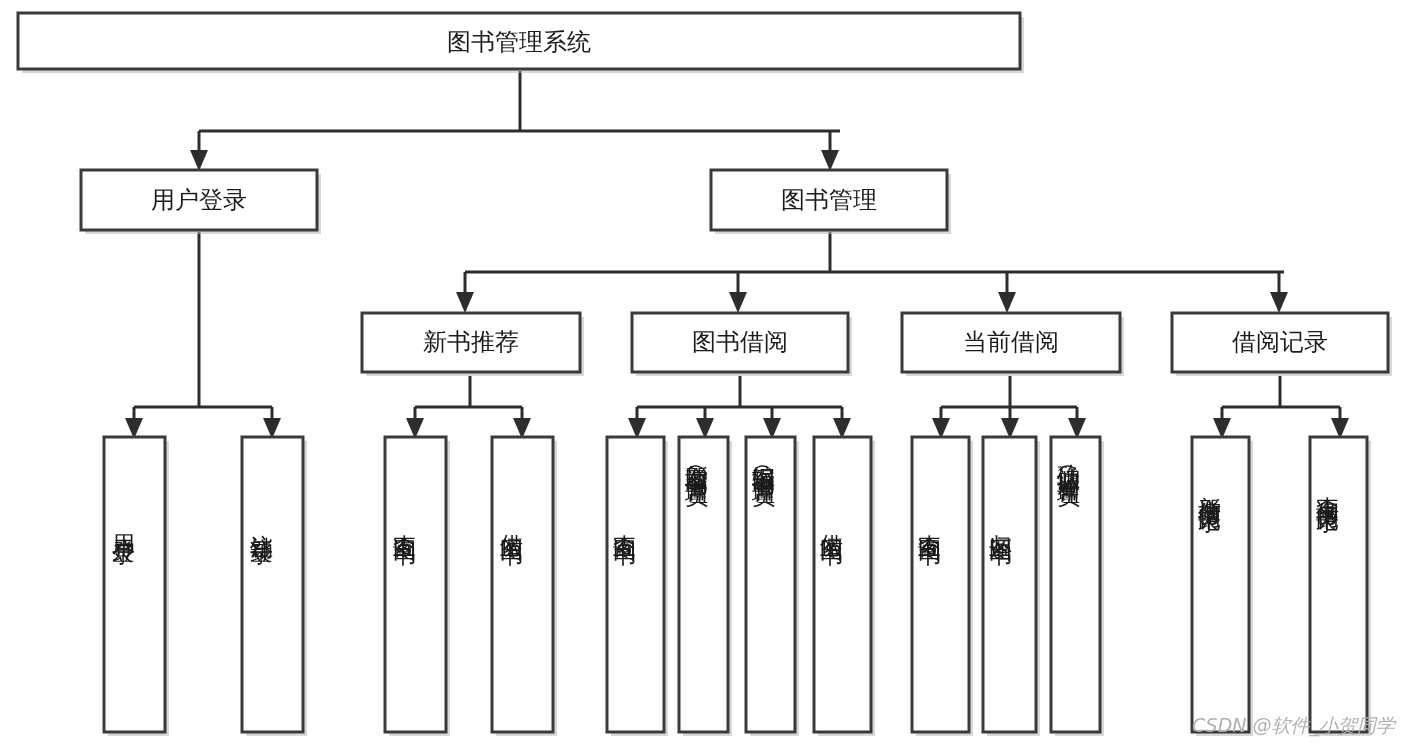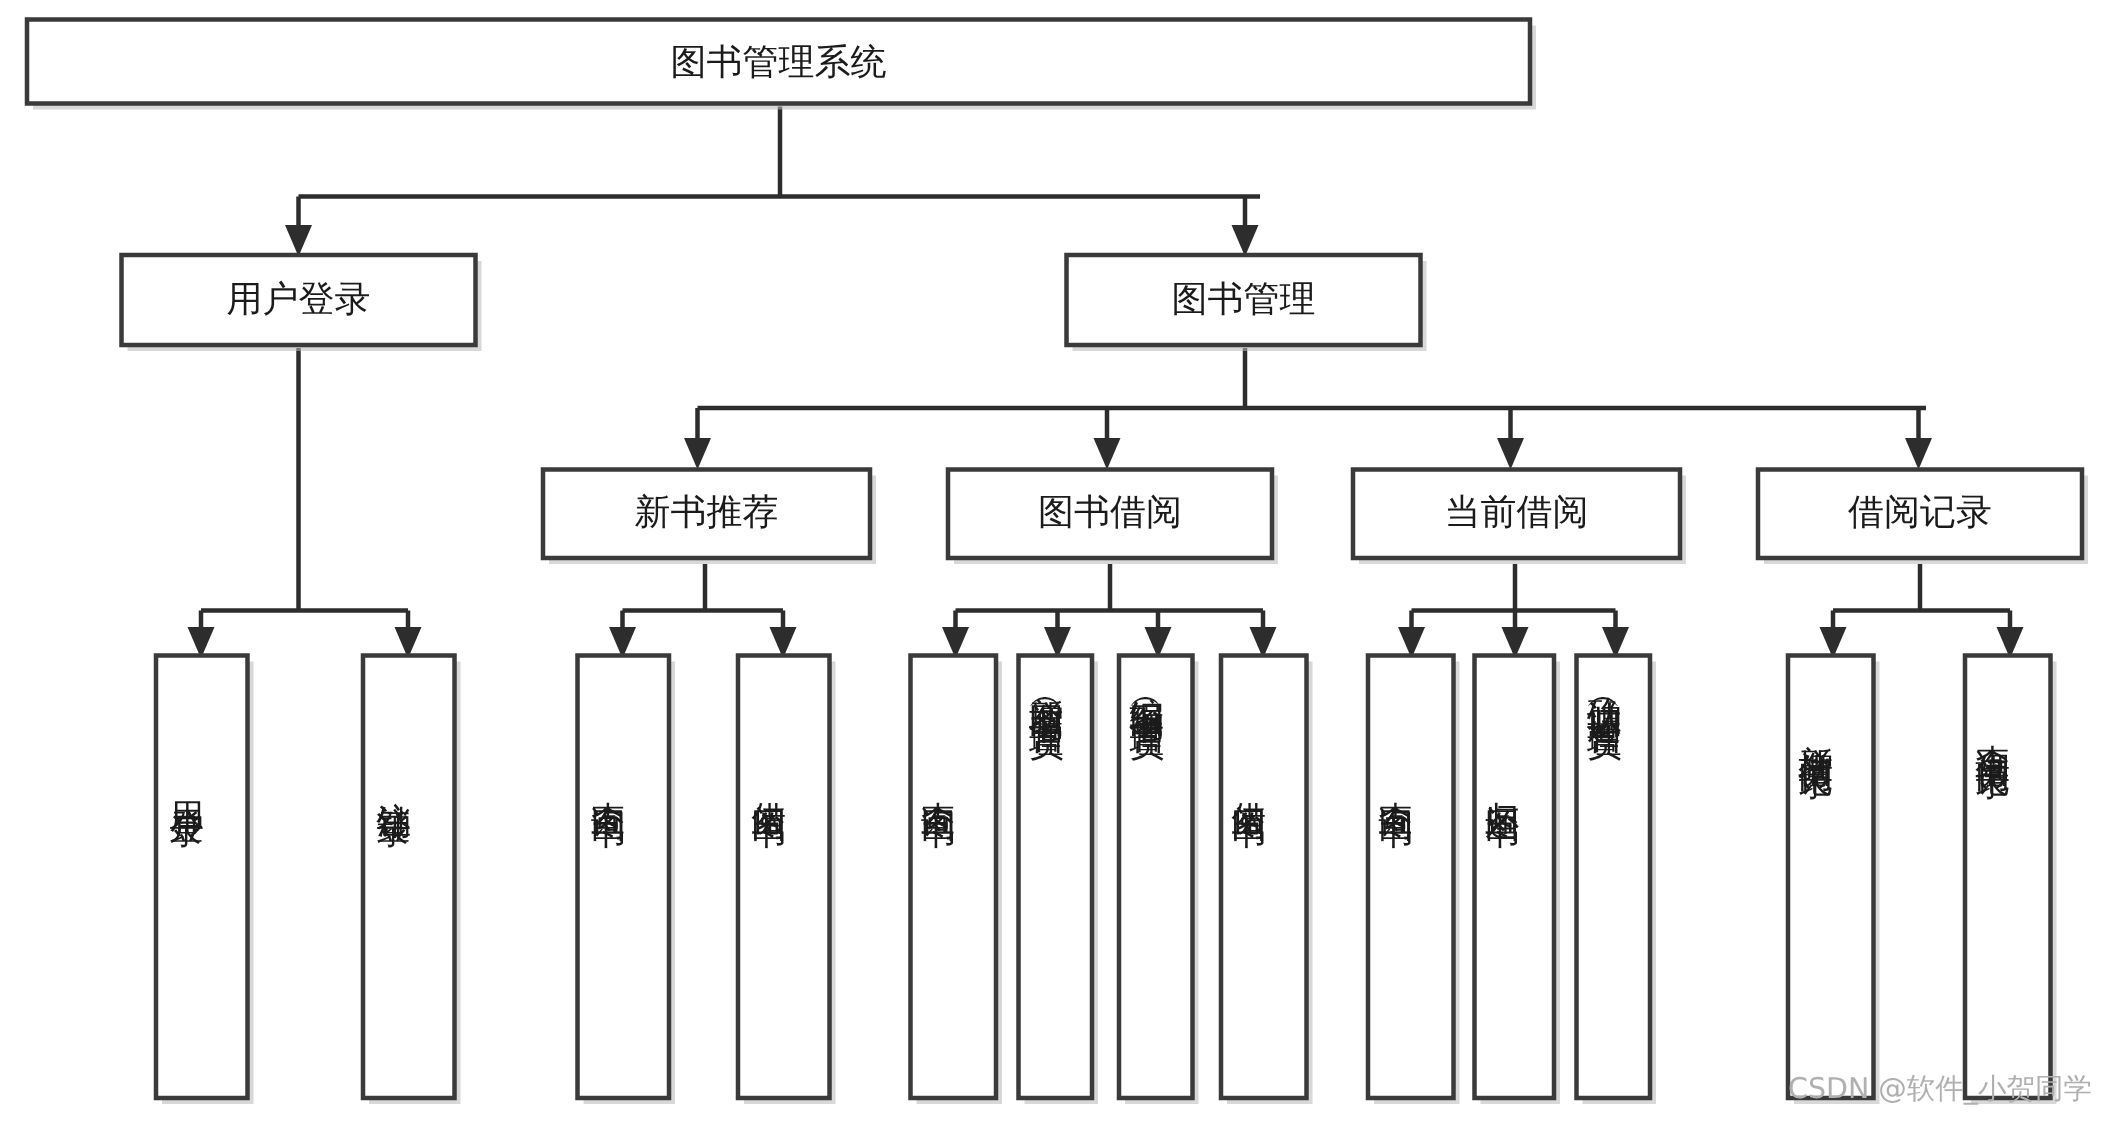--- a/index.html
+++ b/index.html
@@ -65,20 +65,21 @@
     line-height: 1;
     white-space: nowrap;
     pointer-events: none;
   }
   .watermark {
     position: absolute;
     font-family: "DejaVu Sans", "Liberation Sans", sans-serif;
     font-size: 19px;
     color: #b0b0b0;
     white-space: nowrap;
+    font-style: italic;
   }
 </style>
 </head>
 <body>
 
 <div id="diagram-root">
 
   <svg class="diagram" viewBox="0 0 1405 747">
     <defs></defs>
 

